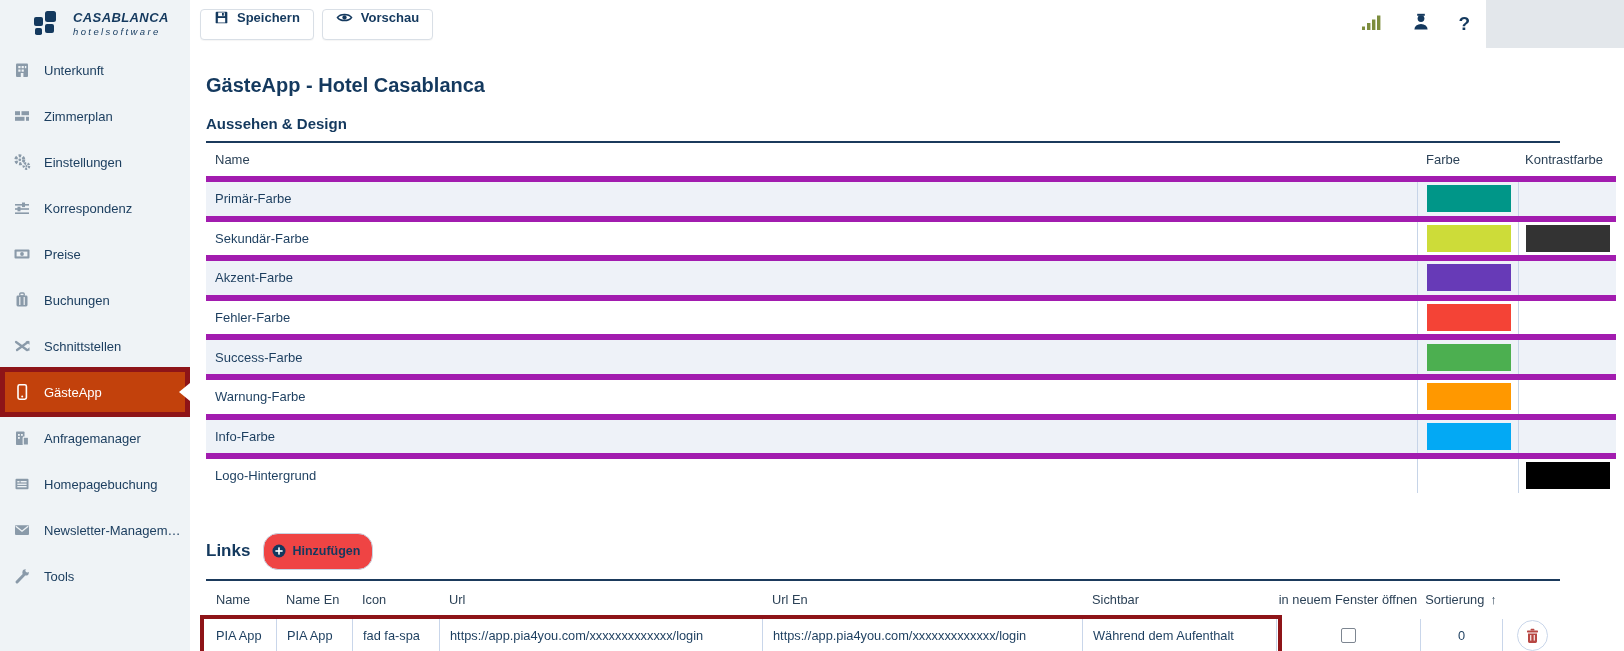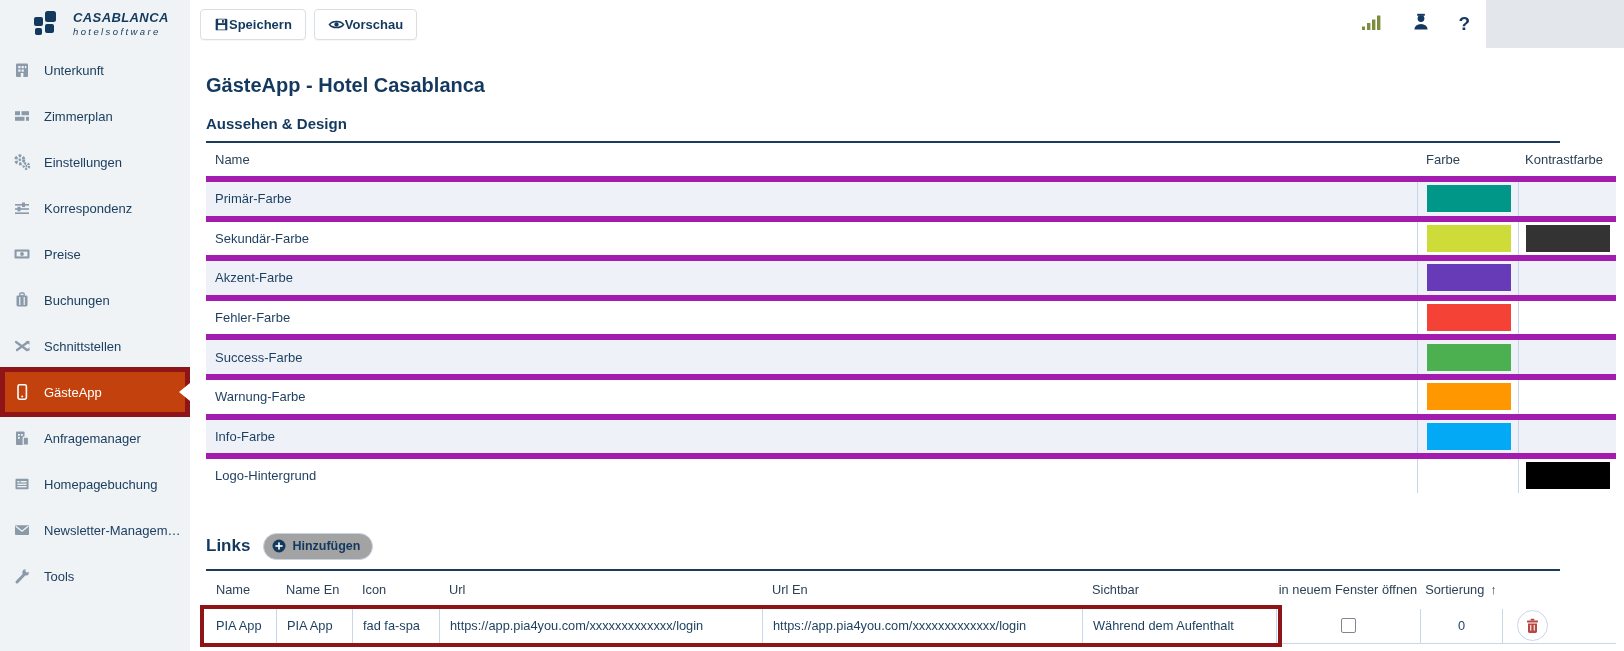--- a/index.html
+++ b/index.html
@@ -17,21 +17,21 @@
   .nav-item .ic { width:18px; height:18px; flex:0 0 18px; display:flex; }
   .nav-item .lbl { white-space:nowrap; overflow:hidden; text-overflow:ellipsis; padding-right:8px; }
   .nav-item.selected { background:#c2410c; color:#fff; }
   .sel-arrow { position:absolute; right:0; top:50%; transform:translateY(-50%); width:0; height:0;
     border-top:9px solid transparent; border-bottom:9px solid transparent; border-right:11px solid #fff; z-index:5; }
   .annotation-sidebar { position:absolute; left:0; right:0; top:-2px; bottom:-2px; border:5px solid #8e1418; pointer-events:none; z-index:4; }
 
   
   .main { flex:1; position:relative; background:#fff; }
   .topbar { height:48px; background:#fff; display:flex; align-items:center; padding-left:10px; position:relative; }
-  .btn { display:inline-flex; align-items:center; height:31px; padding:0 13px; background:#fff;
+  .btn { display:inline-flex; align-items:flex-start; gap:8px; height:31px; padding:0 13px; background:#fff;
     border:1px solid #d9dfe6; border-radius:4px; font-size:13px; font-weight:bold; color:#14395e; cursor:pointer; margin-right:8px;
     box-shadow:0 1px 1px rgba(0,0,0,.04); }
   .top-icons { position:absolute; right:157px; top:0; height:48px; display:flex; align-items:center; gap:27px; }
   .help-glyph { font-size:19px; font-weight:bold; color:#14395e; }
   .gray-corner { position:absolute; right:0; top:0; width:141px; height:48px; background:#e3e7eb; }
 
   .content { padding:12px 11px 0 16px; }
   h1.page-title { font-size:20px; font-weight:bold; color:#14395e; margin:14px 0 18px; }
   .section-title { font-size:15px; font-weight:bold; color:#14395e; margin-bottom:9px; }
   .rule { border:none; border-top:2px solid #1b3a5c; width:1354px; }
@@ -45,22 +45,22 @@
   .crow:last-child { border-radius:0 0 8px 8px; }
   .c-name { flex:1; padding-left:9px; }
   .c-farbe { width:101px; align-self:stretch; display:flex; align-items:center; border-left:1px solid #c6d4e8; padding-left:9px; }
   .c-kontrast { width:98px; align-self:stretch; display:flex; align-items:center; border-left:1px solid #c6d4e8; padding-left:7px; }
   .chead .c-farbe, .chead .c-kontrast { border-left:none; }
   .swatch { width:84px; height:27px; display:inline-block; cursor:pointer; }
 
   
   .links-head { display:flex; align-items:center; gap:13px; margin:40px 0 9px; }
   .links-title { font-size:17px; font-weight:bold; color:#14395e; }
-  .pill-btn { display:inline-flex; align-items:center; gap:6px; height:27px; padding:0 12px 0 8px; border:1px solid #c9d4e2;
-    border-radius:15px; background:#a3a3a3; font-size:12.5px; font-weight:bold; color:#14395e; cursor:pointer; }
+  .pill-btn { display:inline-flex; align-items:center; gap:6px; height:37px; padding:0 12px 0 8px; border:1px solid #c9d4e2;
+    border-radius:15px; background:#ef4444; font-size:12.5px; font-weight:bold; color:#14395e; cursor:pointer; }
 
   .ltable { width:1410px; font-size:12.8px; }
   .lhead, .lrow { display:grid; grid-template-columns:70px 76px 87px 323px 320px 194px 144px 82px 1fr; align-items:center; }
   .lhead { height:38px; color:#2c4257; }
   .lhead > div { padding-left:10px; }
   .lhead .center, .lrow .center { text-align:center; padding-left:0; }
   .lrow { height:35px; color:#1c3e5f; position:relative; border-bottom:1px solid #c9d6ea; }
   .lrow > div { padding-left:10px; height:100%; display:flex; align-items:center; overflow:hidden; white-space:nowrap; }
   .lrow > div + div { border-left:1px solid #c9d6ea; }
   .lrow > .cell-actions { border-left:1px solid #c9d6ea; justify-content:flex-start; padding-left:14px; }

